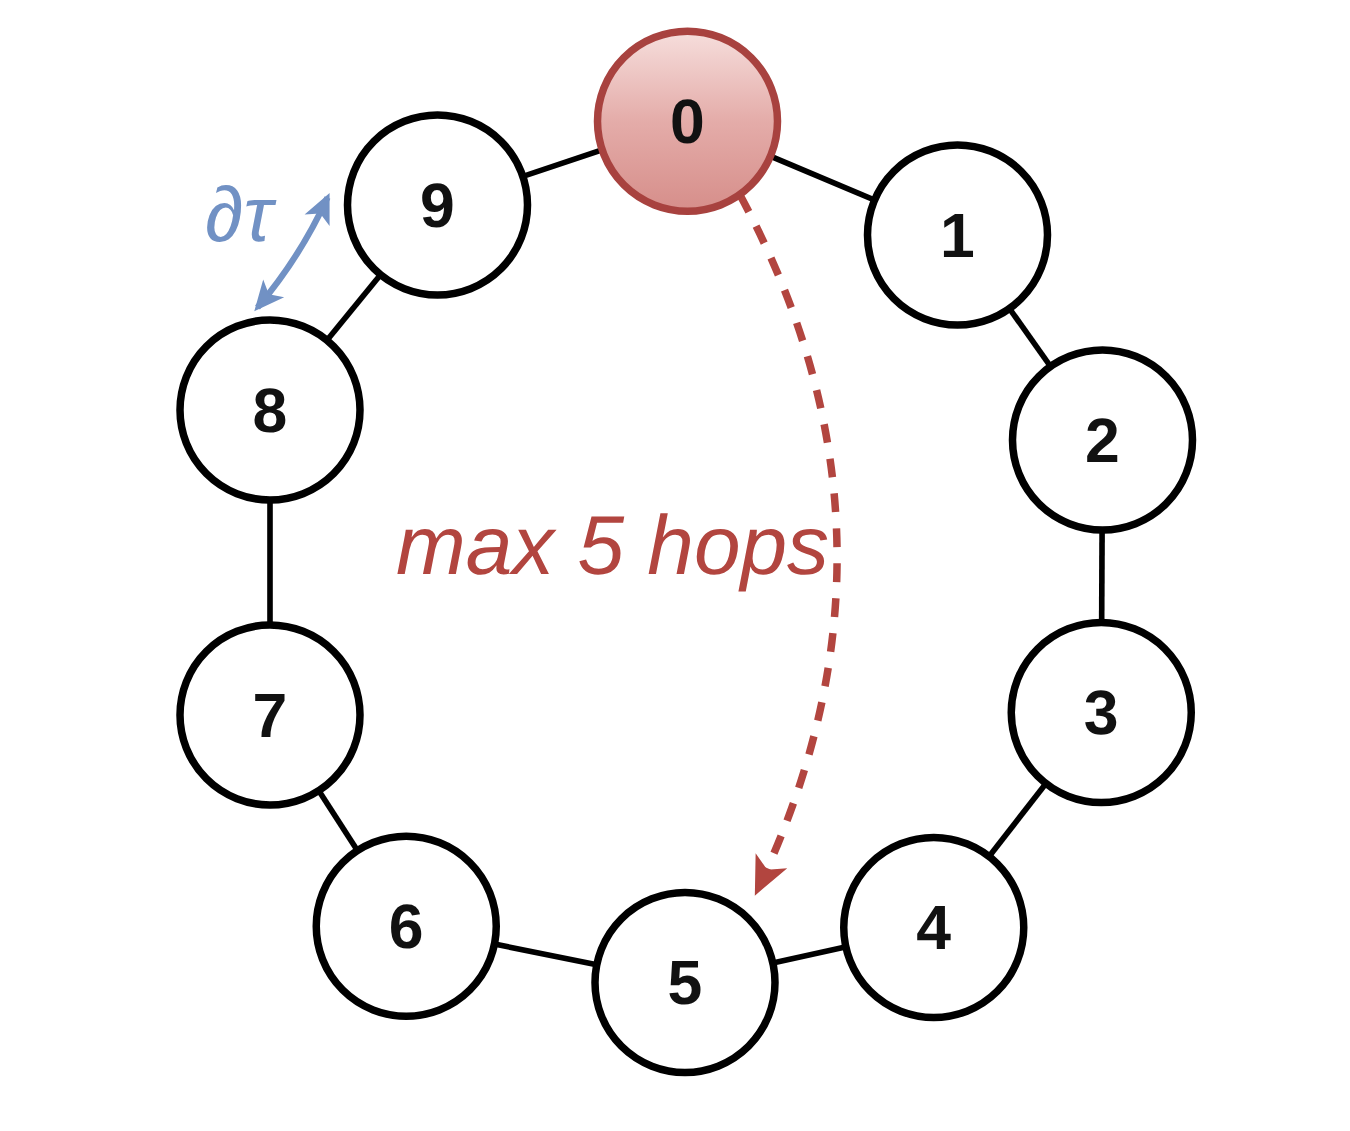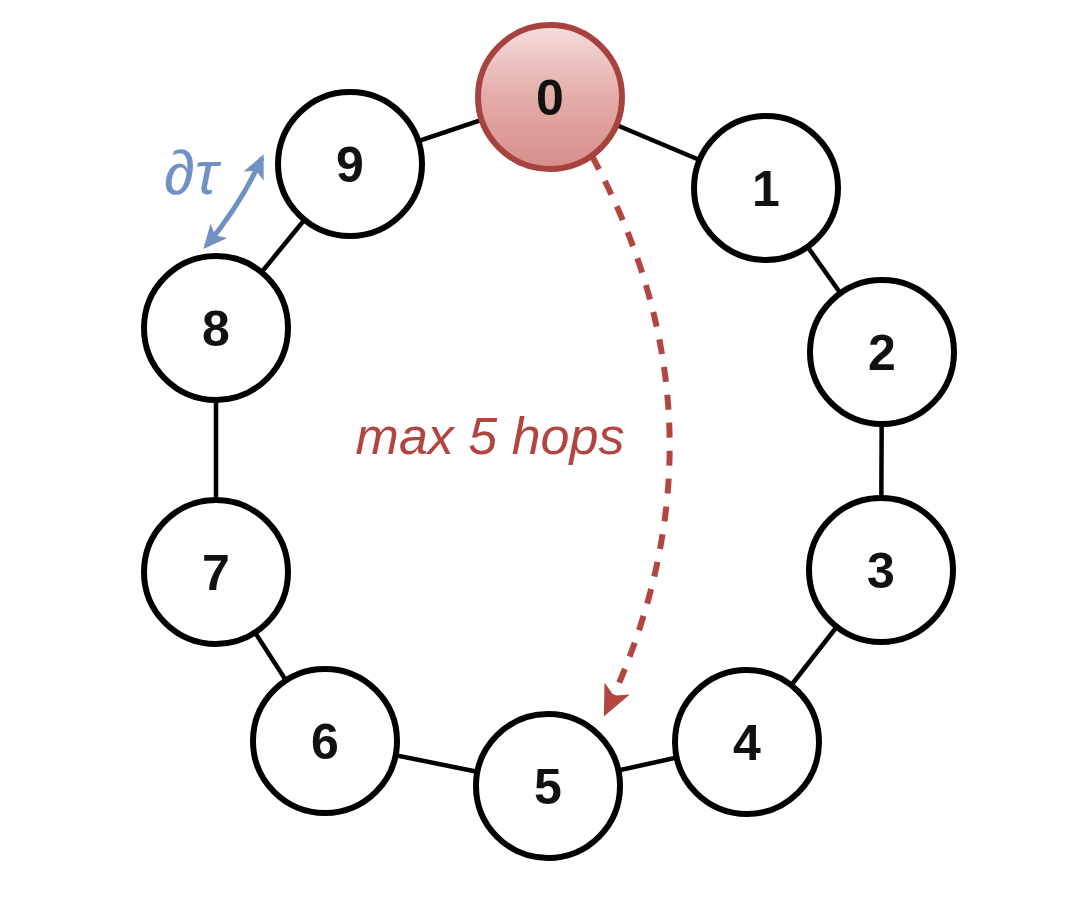--- a/index.html
+++ b/index.html
@@ -13,21 +13,21 @@
   }
   #diagram-svg { position: absolute; left: 0; top: 0; }
   .annotation {
     position: absolute;
     transform: translate(-50%, -50%);
     text-align: center;
     font-style: italic;
     white-space: nowrap;
     pointer-events: none;
   }
-  #hop-annotation { font-size: 52px; line-height: 1.18; }
+  #hop-annotation { font-size: 67px; line-height: 1.18; }
   #tau-annotation { font-size: 62px; line-height: 1; }
   .node-label-text {
     font-family: "Liberation Sans", "DejaVu Sans", sans-serif;
     font-weight: bold;
     font-size: 50px;
   }
 </style>
 </head>
 <body>
 

